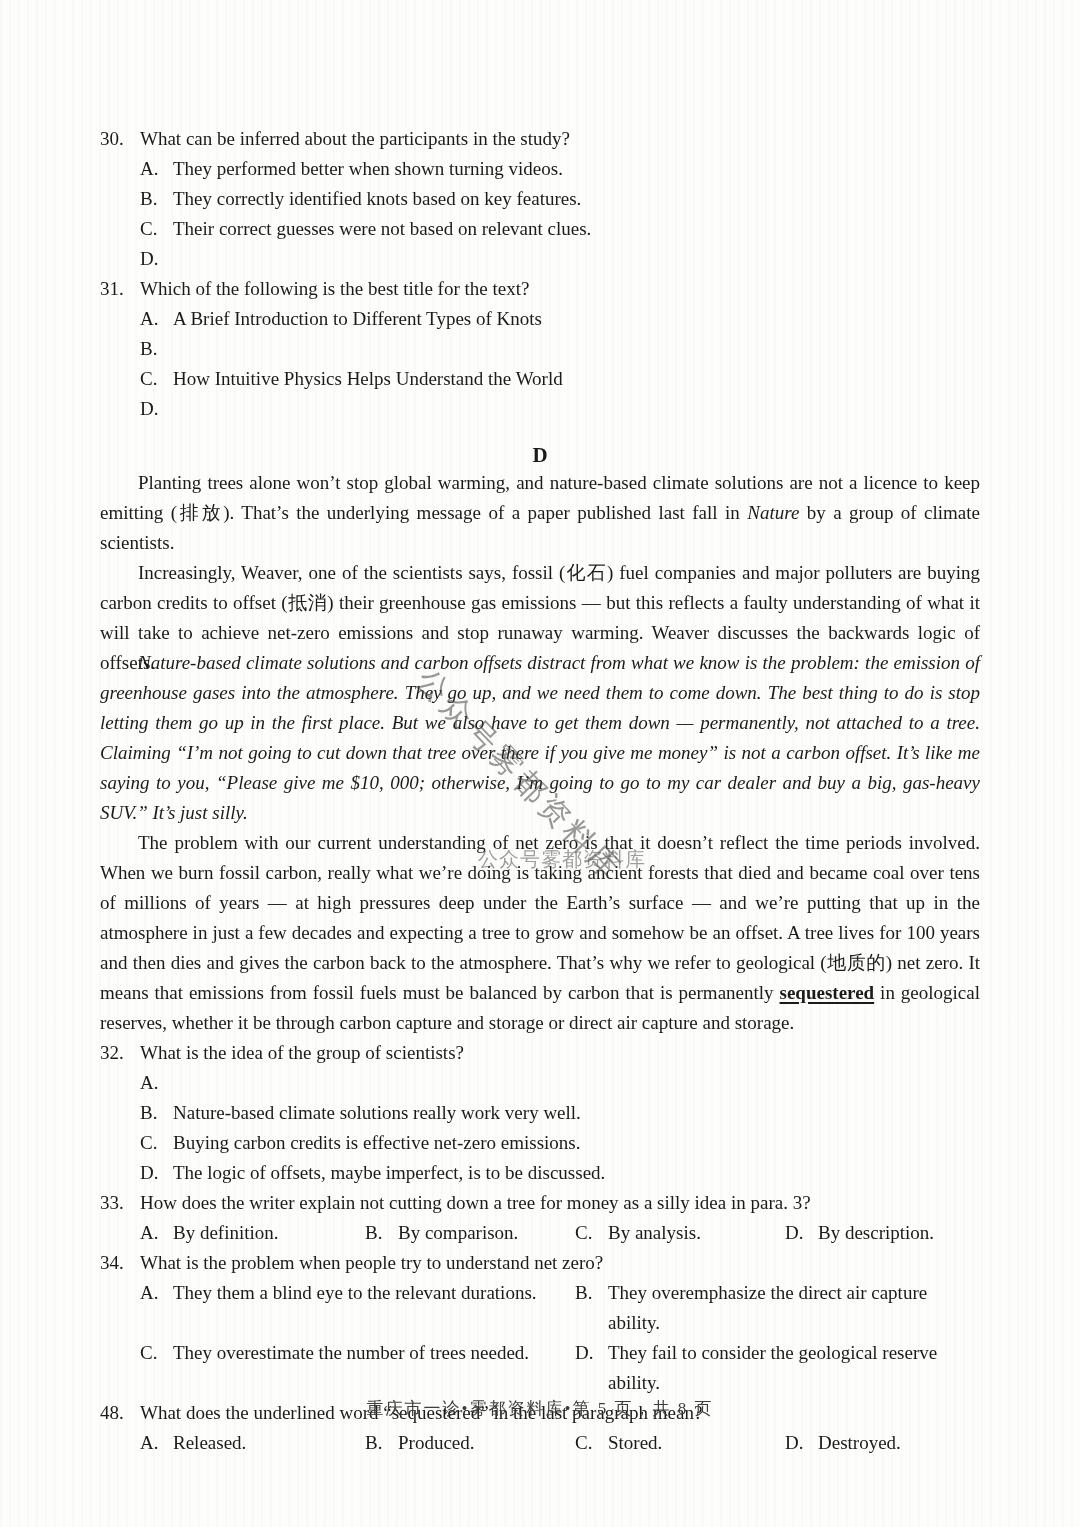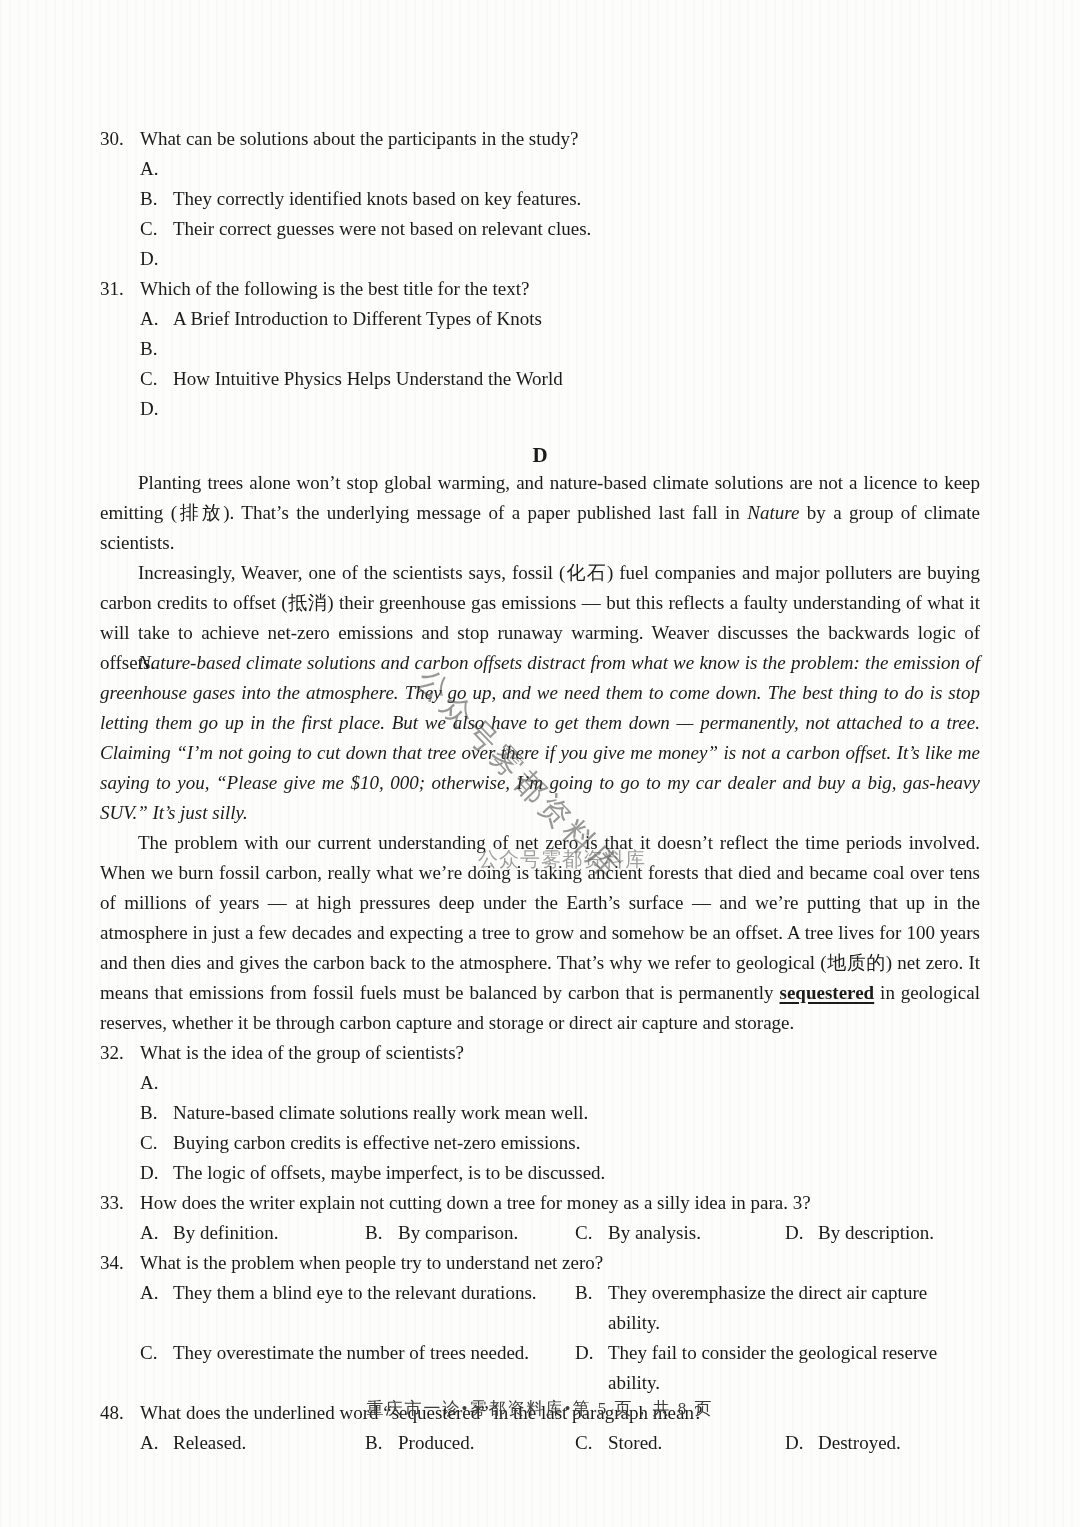--- a/index.html
+++ b/index.html
@@ -124,24 +124,25 @@
 </head>
 <body>
 
 <div class="page">
 
   <div class="content-block" style="top:124px;">
 
     <div>
       <div class="q-line">
         <span class="q-num">30.</span>
-        <span class="q-text">What can be solutions about the participants in the study?</span>
+        <span class="q-text">What can be inferred about the participants in the study?</span>
       </div>
       <div class="opt">
         <span class="opt-label">A.</span>
+        <span class="opt-text">They performed better when shown turning videos.</span>
       </div>
       <div class="opt">
         <span class="opt-label">B.</span>
         <span class="opt-text">They correctly identified knots based on key features.</span>
       </div>
       <div class="opt">
         <span class="opt-label">C.</span>
         <span class="opt-text">Their correct guesses were not based on relevant clues.</span>
       </div>
       <div class="opt">
@@ -198,21 +199,21 @@
     <div>
       <div class="q-line">
         <span class="q-num">32.</span>
         <span class="q-text">What is the idea of the group of scientists?</span>
       </div>
       <div class="opt">
         <span class="opt-label">A.</span>
       </div>
       <div class="opt">
         <span class="opt-label">B.</span>
-        <span class="opt-text">Nature-based climate solutions really work mean well.</span>
+        <span class="opt-text">Nature-based climate solutions really work very well.</span>
       </div>
       <div class="opt">
         <span class="opt-label">C.</span>
         <span class="opt-text">Buying carbon credits is effective net-zero emissions.</span>
       </div>
       <div class="opt">
         <span class="opt-label">D.</span>
         <span class="opt-text">The logic of offsets, maybe imperfect, is to be discussed.</span>
       </div>
     </div>

